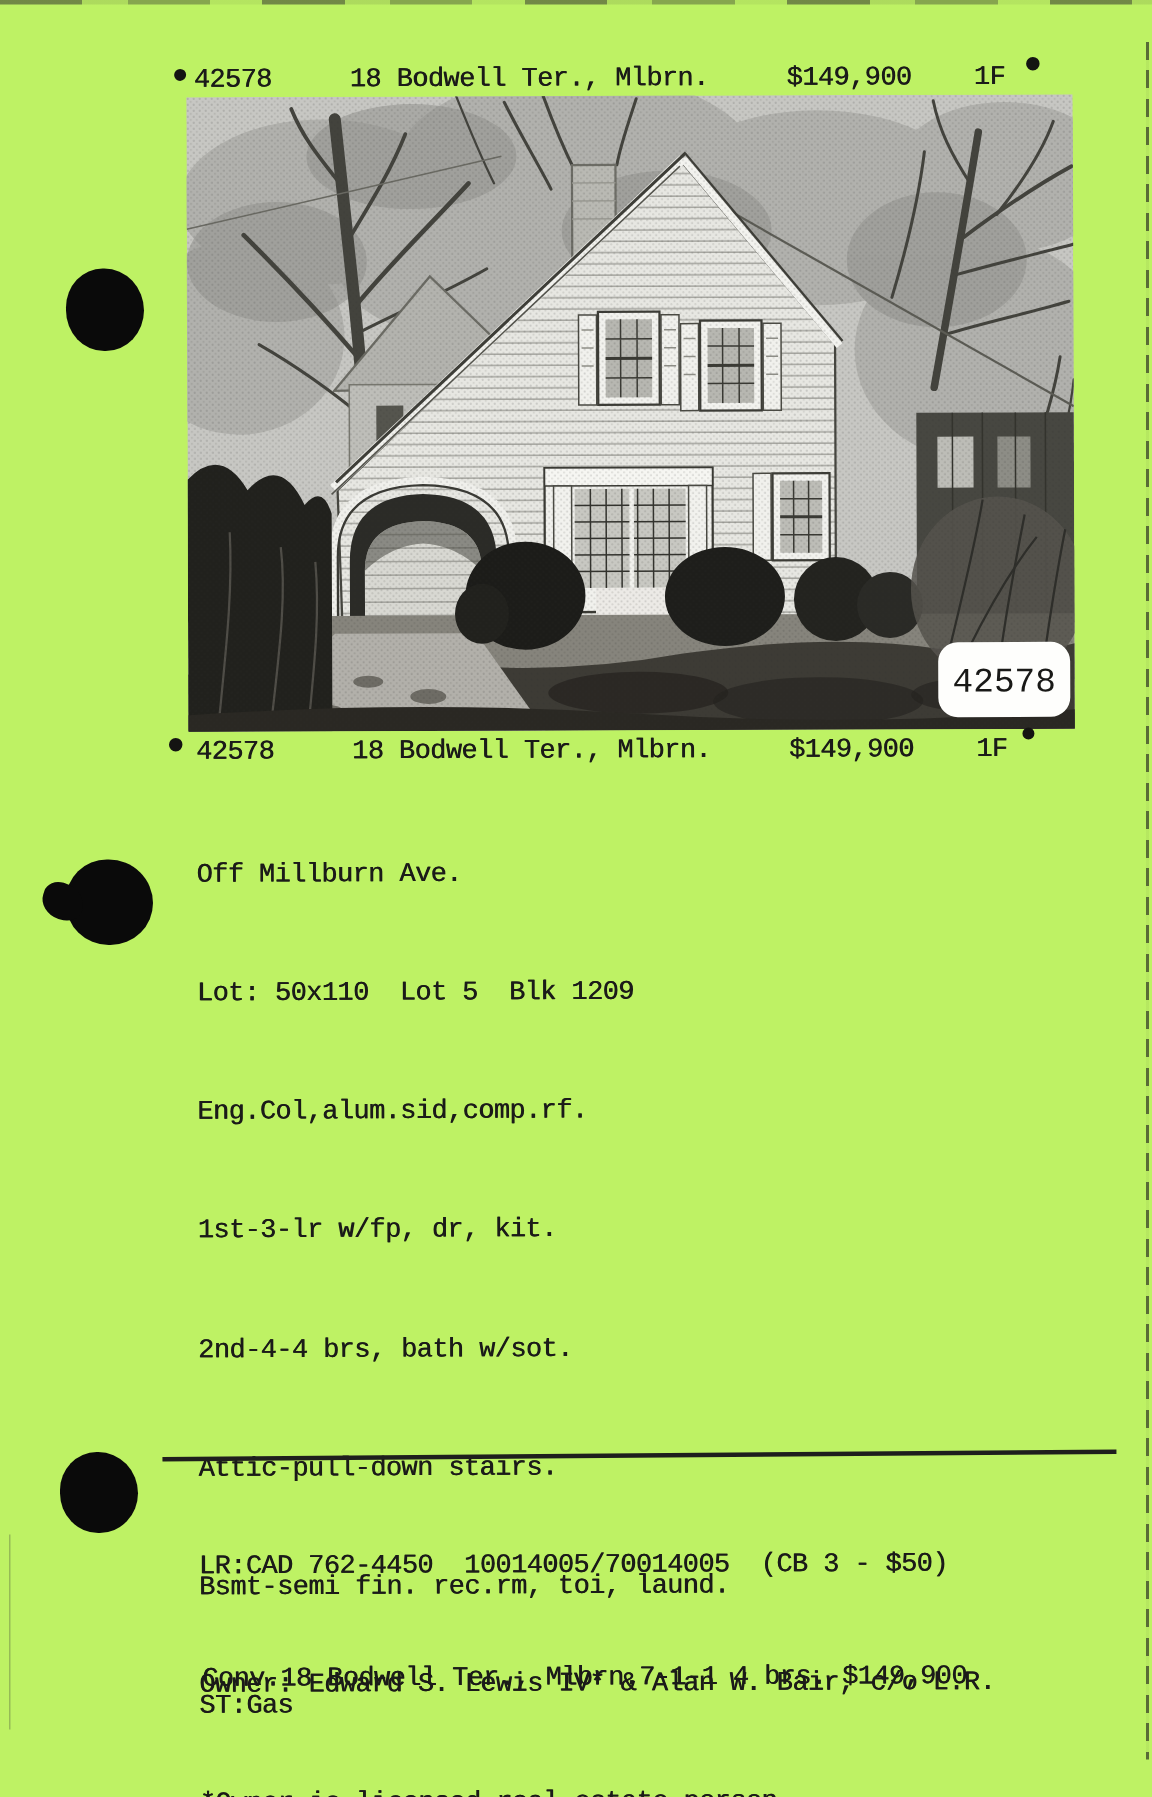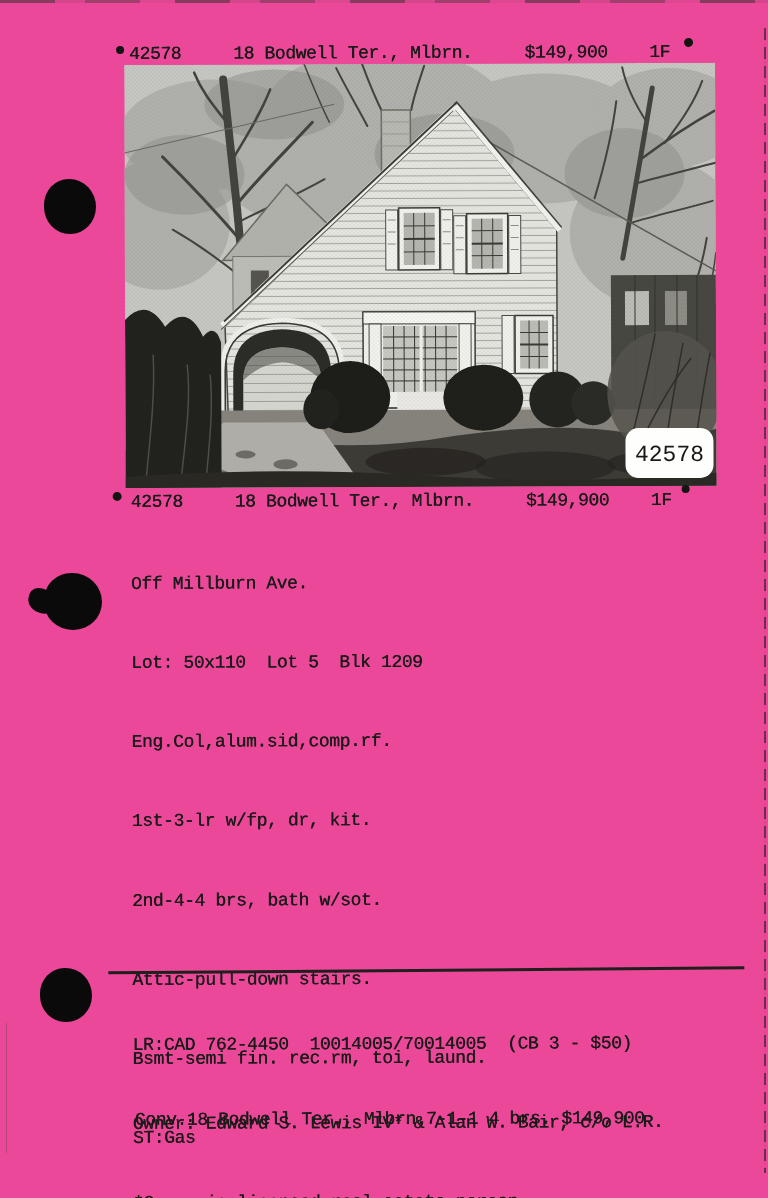--- a/index.html
+++ b/index.html
@@ -1,18 +1,18 @@
 <!DOCTYPE html>
 <html><head>
 <meta charset="utf-8">
 <style>
   html,body{margin:0;padding:0;background:#e8e8e4;}
   .page{
     position:relative;width:768px;height:1198px;overflow:hidden;
-    background:#ec4899;
+    background:#bef264;
     font-family:"Liberation Mono","DejaVu Sans Mono",monospace;
     color:#1b1b19;
   }
   .content{position:absolute;inset:0;transform:rotate(-0.2deg);transform-origin:50% 50%;}
   .typed{
     position:absolute;white-space:pre;
     font-size:18px;line-height:26.4px;letter-spacing:-0.4px;
     color:#1b1b19;text-shadow:0.35px 0 0 #1b1b19;
   }
   .body-block div{height:26.4px;}

